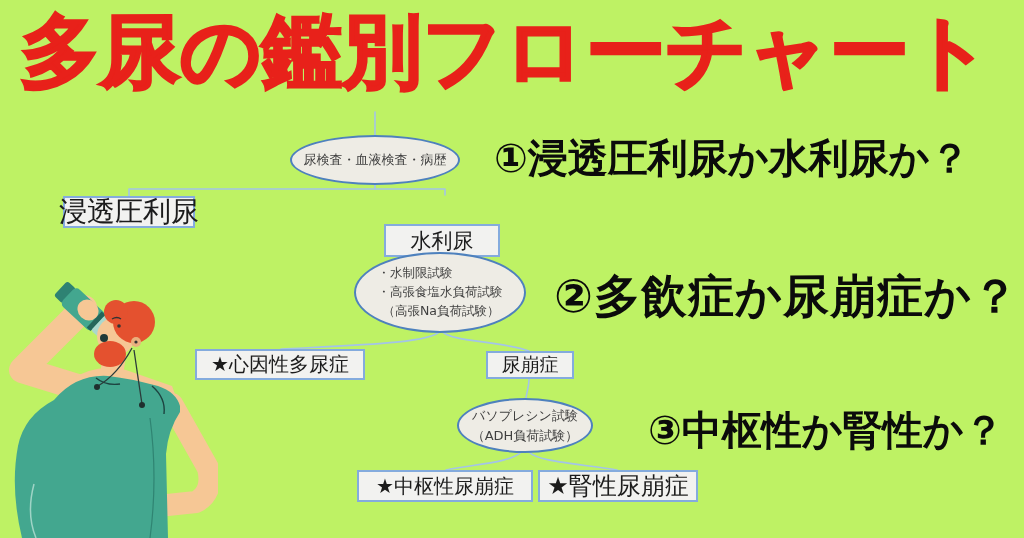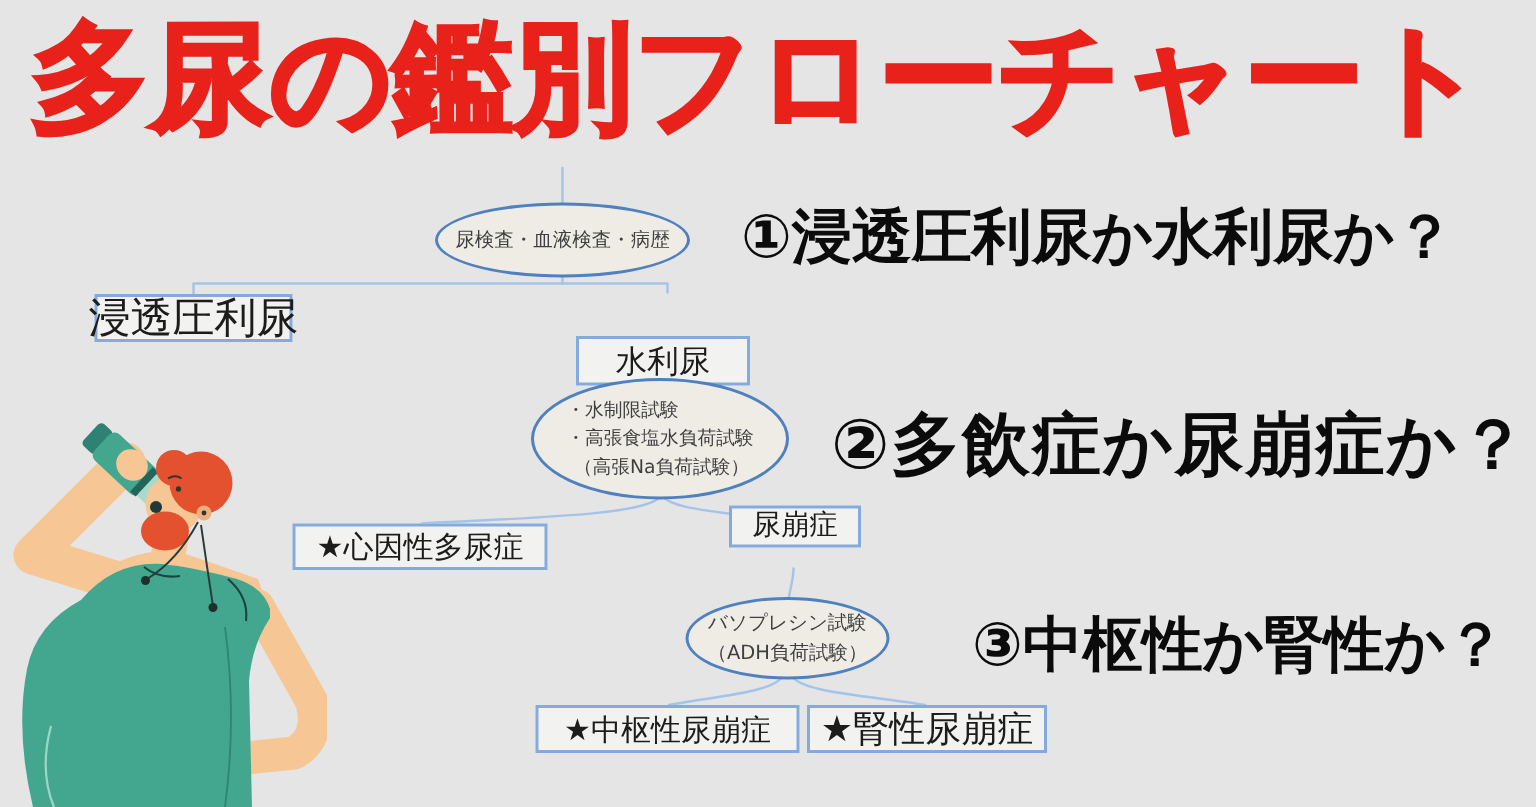--- a/index.html
+++ b/index.html
@@ -1,17 +1,17 @@
 <!DOCTYPE html>
 <html><head>
 <meta charset="utf-8">
 <style>
   html,body{margin:0;padding:0;background:#ffffff;}
   .stage{
-    position:relative;width:1024px;height:538px;background:#e5e5e5;overflow:hidden;
+    position:relative;width:1024px;height:538px;background:#bef264;overflow:hidden;
     font-family:"DejaVu Sans","Liberation Sans",sans-serif;
   }
   .title{
     position:absolute;left:20px;top:2px;width:1000px;
     font-size:80px;line-height:100px;font-weight:bold;white-space:nowrap;
     color:#e8211a;-webkit-text-stroke:2.5px #e8211a;
   }
   .connectors{position:absolute;left:0;top:0;}
   .oval{
     position:absolute;box-sizing:border-box;border:2.5px solid #4e81bd;border-radius:50%;
@@ -24,21 +24,21 @@
   .oval2 .l3{padding-left:5px;text-align:right;}
   .oval3{left:457px;top:398px;width:136px;height:55px;font-size:13px;}
   .oval3 .lines{line-height:1.5;}
   .fbox{
     position:absolute;box-sizing:border-box;background:#f2f2f0;border:2px solid #84abdd;
     display:flex;align-items:center;justify-content:center;color:#1c1c1c;white-space:nowrap;
   }
   .b-osmotic{left:63px;top:196px;width:132px;height:32px;font-size:28px;}
   .b-water{left:384px;top:195px;width:116px;height:33px;font-size:21px;margin-top:29px;}
   .b-psy{left:195px;top:349px;width:170px;height:31px;font-size:20px;}
-  .b-di{left:486px;top:337px;width:88px;height:28px;font-size:19px;align-items:flex-end;}
+  .b-di{left:486px;top:351px;width:88px;height:28px;font-size:19px;}
   .b-central{left:357px;top:470px;width:176px;height:32px;font-size:20px;}
   .b-nephro{left:538px;top:470px;width:160px;height:32px;font-size:24px;}
   .ann{position:absolute;font-weight:bold;color:#0b0b0b;white-space:nowrap;line-height:56px;}
   .a1{left:494px;top:130px;font-size:40px;}
   .a2{left:554px;top:268px;font-size:46px;letter-spacing:1px;}
   .a3{left:648px;top:402px;font-size:40px;}
   .person{position:absolute;left:0;top:278px;}
 </style>
 </head>
 <body>

